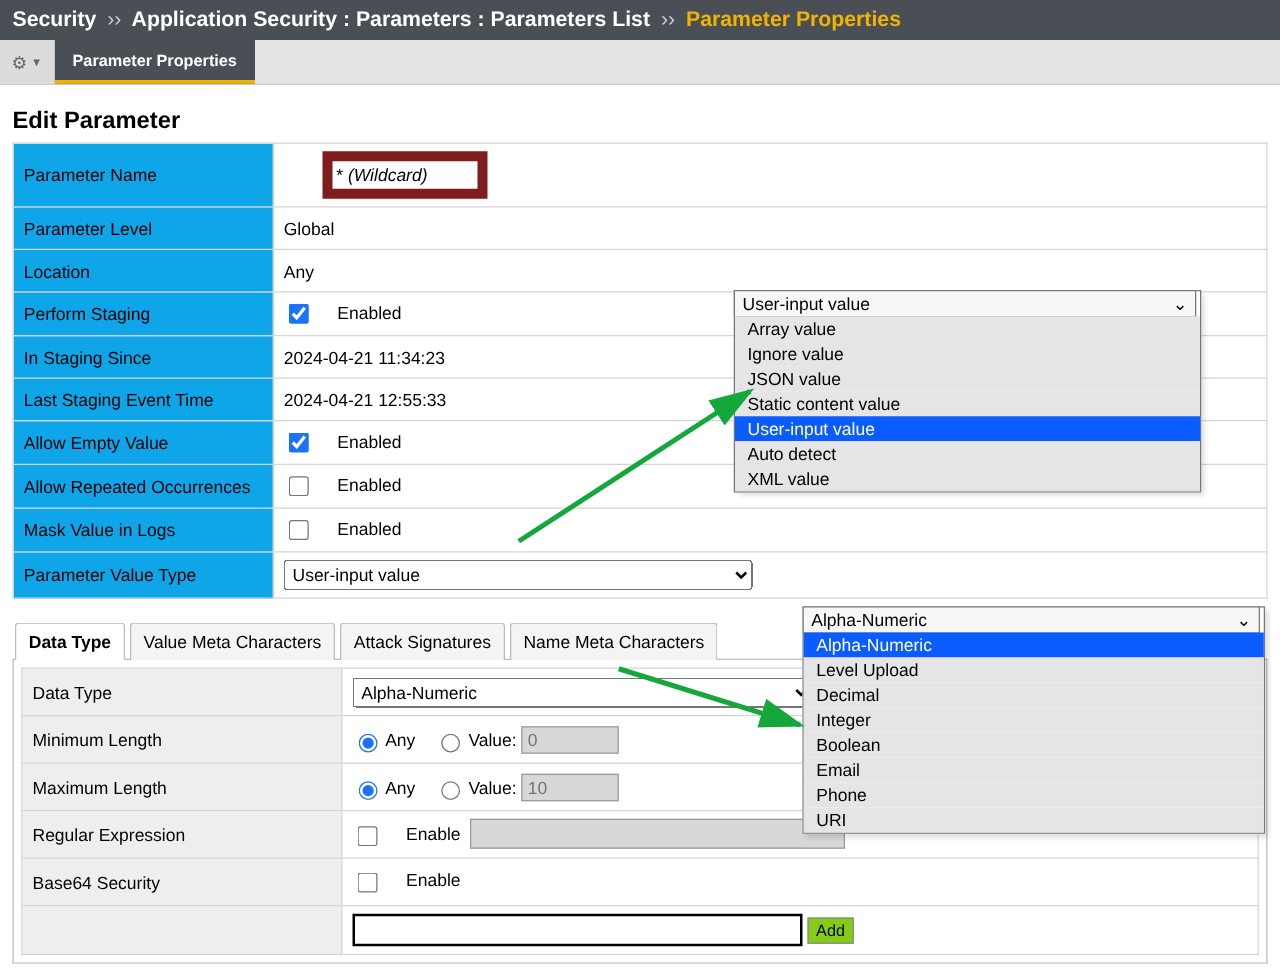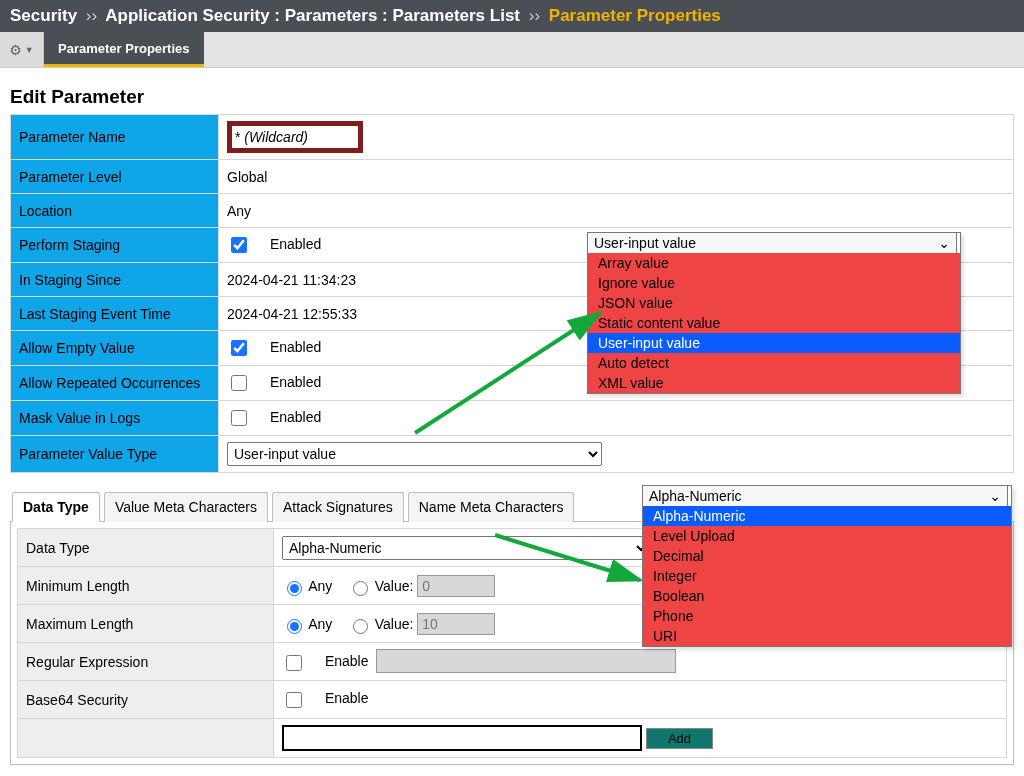--- a/index.html
+++ b/index.html
@@ -74,23 +74,24 @@
   }
   .chk { width:16px; height:16px; vertical-align: middle; accent-color: #1a73ff;}
   .chk-label { margin-left: 16px;}
   select.big {
     font-size: 14px;
     padding: 2px;
   }
   .pvt-select { width: 375px;}
   .highlight-box {
     display: inline-block;
-    border: 5px solid #7f1d1d;
-    padding: 2px 50px 2px 3px;
+    border: 8px solid #7f1d1d;
+    padding: 2px 40px 2px 3px;
     line-height: 18px;
+    margin-left: 31px;
   }
   .wildcard-note { font-style: italic; font-size: 14px;}
   .tabrow {
     margin-top: 18px;
     border-bottom: 1px solid #bcbcbc;
     display: flex;
     gap: 4px;
     padding-left: 2px;
   }
   .tabrow .tab {
@@ -161,38 +162,38 @@
     align-items:center;
     border: 1px solid #777;
     background: #f7f7f7;
     padding: 2px 6px;
     height:22px;
     cursor: pointer;
   }
   .float-list { }
   .float-list div {
     padding: 2px 10px;
-    background: #ef4444;
+    background: #e5e5e5;
     cursor: pointer;
   }
   .float-list div.sel {
     background: #0a5cff;
     color: #fff;
   }
   #dd1 { left: 587px; top: 164px; width: 374px; }
   #dd1 .float-select-header{ width: 370px; margin:-1px;}
   #dd2 { left: 642px; top: 417px; width: 370px; }
   #dd2 .float-select-header{ width: 366px; margin:-1px;}
   
   .arrow {
     position: absolute;
     pointer-events: none;
   }
   .addbtn{
-    border:1px solid #888; background:#0f766e; padding:2px 21px; font-size:13px;
+    border:1px solid #888; background:#84cc16; padding:2px 6px; font-size:13px;
   }
   .bottom-input{
     border:2px solid #000; height:26px; width:360px; background:#fff;
   }
 </style>
 </head>
 <body>
 
 <div class="topbar">
   <span>Security</span>
@@ -363,20 +364,21 @@
     <div class="float-select-header">
       <span>Alpha-Numeric</span>
       <span>⌄</span>
     </div>
     <div class="float-list" id="dd2-list">
         <div class="sel">Alpha-Numeric</div>
         <div>Level Upload</div>
         <div>Decimal</div>
         <div>Integer</div>
         <div>Boolean</div>
+        <div>Email</div>
         <div>Phone</div>
         <div>URI</div>
       </div>
   </div>
 
   <svg class="arrow" style="left:405px; top:235px;" width="210" height="140">
     <defs>
         <marker id="ah1" markerWidth="10" markerHeight="10" refX="8" refY="3" orient="auto">
           <path d="M0,0 L0,6 L9,3 z" fill="#14a83a"></path>
         </marker>

